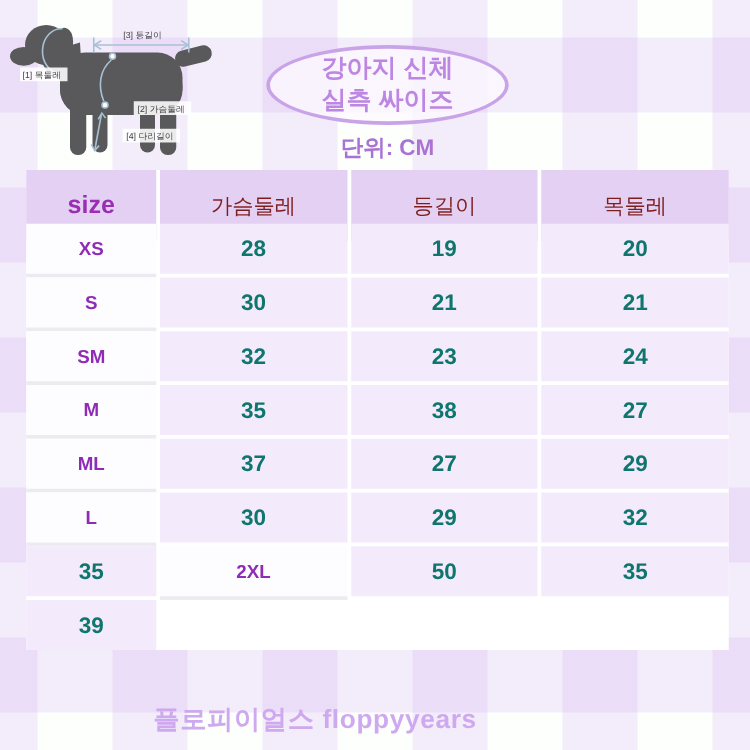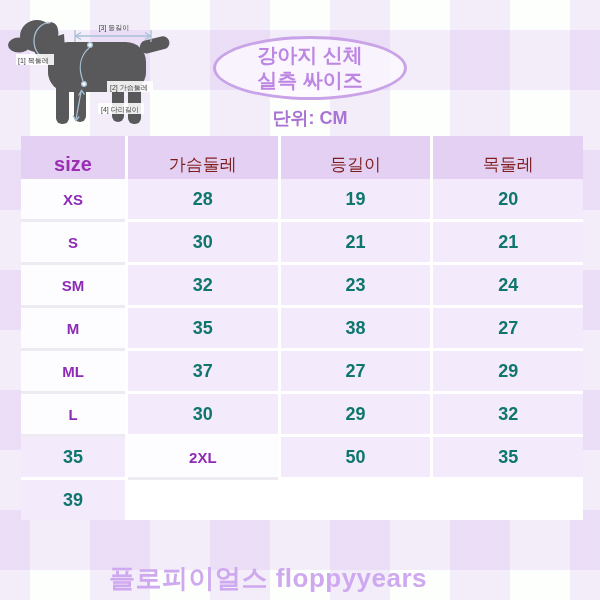--- a/index.html
+++ b/index.html
@@ -56,22 +56,22 @@
   .cell.size-label::after {
     content:""; position:absolute; left:0; right:0; bottom:-3px; height:3px;
     background:#edeaf2;
   }
   .cell.value {
     background:#f3eafb; color:#0f766e; font-weight:bold; font-size:18px;
   }
 
   
   .brand {
-    position:absolute; left:16px; top:561px; width:504px;
-    text-align:center; color:#cfa9ef; font-weight:bold; font-size:26px;
+    position:absolute; left:0; top:561px; width:504px;
+    text-align:center; color:#cfa9ef; font-weight:bold; font-size:21px;
     letter-spacing:0.5px;
   }
 </style>
 </head>
 <body>
 
 <div class="page">
 
   <div class="dog-wrap">
     <svg width="172" height="124" viewBox="0 0 172 124">

